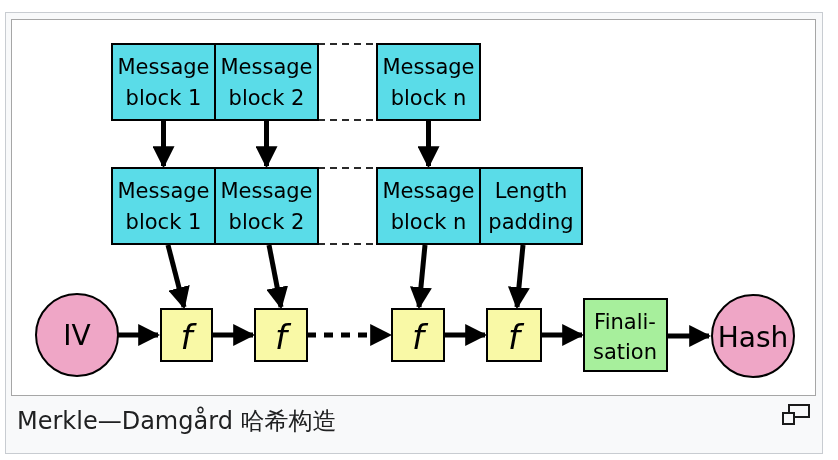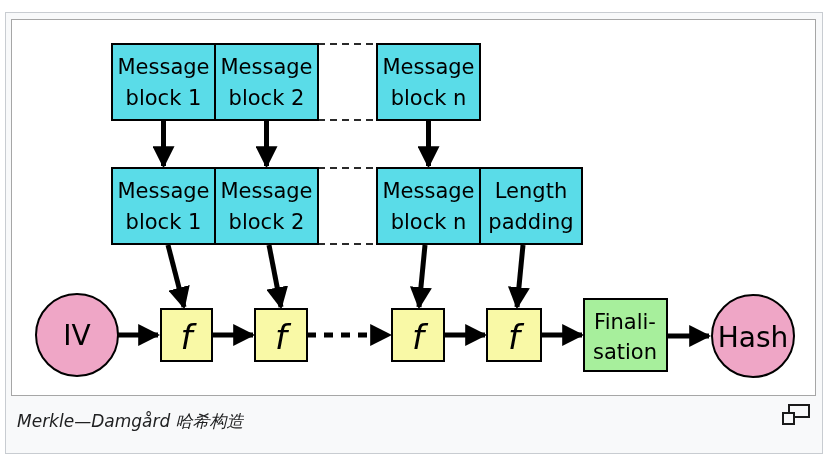--- a/index.html
+++ b/index.html
@@ -13,21 +13,21 @@
   .dashline{stroke:#2a2a2a;stroke-width:2px;stroke-dasharray:7 5;fill:none;}
   .arrow{stroke:#000000;stroke-width:5px;fill:none;}
   .arrow.dashed{stroke-dasharray:9 8;}
   .blocktext{font-size:21px;fill:#000000;text-anchor:middle;
     font-family:"DejaVu Sans","Liberation Sans",sans-serif;}
   .ftext{font-size:34px;font-style:italic;fill:#000000;text-anchor:middle;
     font-family:"DejaVu Sans","Liberation Sans",sans-serif;}
   .bigtext{font-size:28px;fill:#000000;text-anchor:middle;
     font-family:"DejaVu Sans","Liberation Sans",sans-serif;}
   .caption{position:absolute;left:11px;top:393px;width:740px;
-    font-size:17px;line-height:30px;color:#202122;font-style:italic;}
+    font-size:24px;line-height:30px;color:#202122;}
   .magnify{position:absolute;left:774px;top:389px;width:36px;height:28px;cursor:pointer;}
   .magnify .big{position:absolute;left:8px;top:2px;width:18px;height:10px;
     border:2px solid #1a1a1a;background:#f8f9fa;}
   .magnify .small{position:absolute;left:2px;top:10px;width:9px;height:9px;
     border:2px solid #1a1a1a;background:#f8f9fa;}
 </style>
 </head>
 <body>
 
 <div class="thumb">

